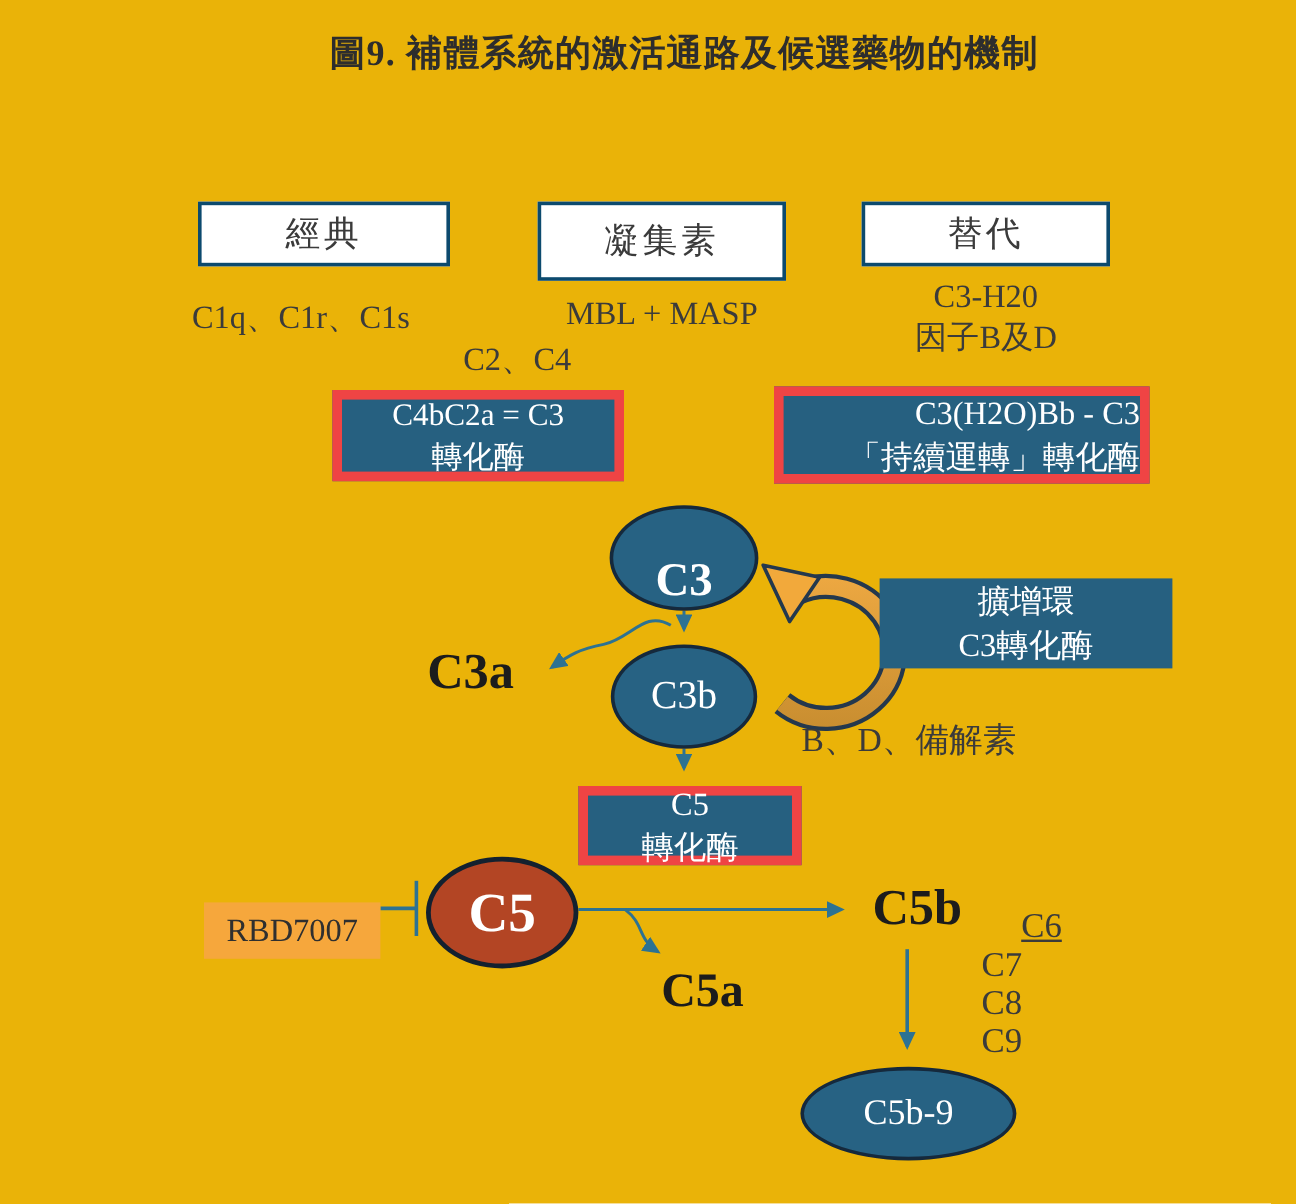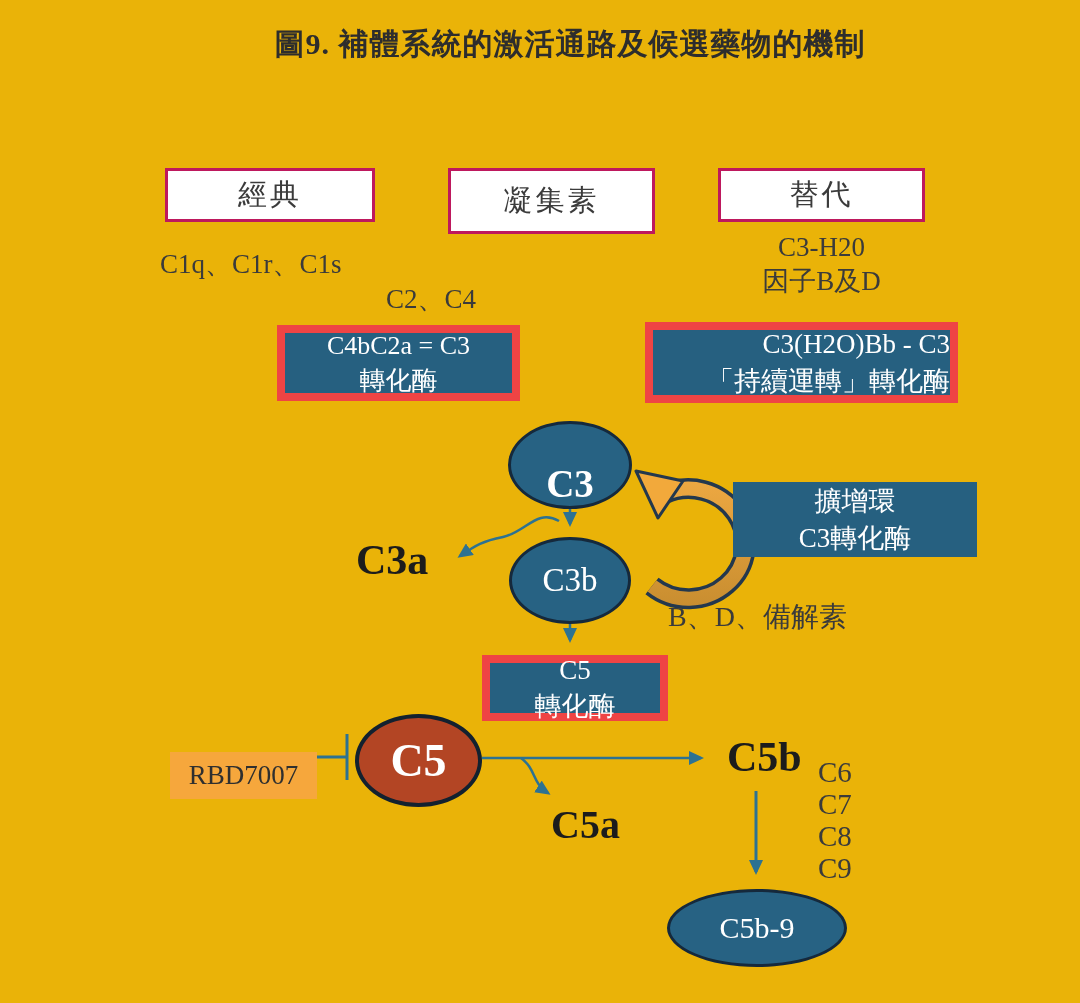--- a/index.html
+++ b/index.html
@@ -12,21 +12,21 @@
   }
   .abs{position:absolute;}
   .title{
     top:24px;left:60px;right:0;
     text-align:center;
     font-size:30px;font-weight:bold;color:#2d2d2d;
     letter-spacing:1px;
   }
   .pathway-box{
     background:#ffffff;
-    border:3px solid #be185d;
+    border:3px solid #0c4a6e;
     display:flex;align-items:center;justify-content:center;
     font-size:29px;color:#3b3b3b;letter-spacing:3px;
     box-sizing:border-box;
   }
   .component-text{
     font-size:27px;color:#3b3b3b;white-space:nowrap;
   }
   .center-col{display:flex;flex-direction:column;align-items:center;text-align:center;}
   .teal-box{
     background:#266080;color:#ffffff;
@@ -104,20 +104,21 @@
   </div>
   <div class="abs pathway-box" style="left:448px;top:168px;width:207px;height:66px;">
     <span>凝集素</span>
   </div>
   <div class="abs pathway-box" style="left:718px;top:168px;width:207px;height:54px;">
     <span>替代</span>
   </div>
 
   <div class="abs component-text" style="left:160px;top:246px;">C1q、C1r、C1s</div>
   <div class="abs component-text" style="left:338px;top:281px;margin-left:48px;">C2、C4</div>
+  <div class="abs component-text" style="left:448px;top:246px;width:207px;text-align:center;">MBL + MASP</div>
   <div class="abs center-col" style="left:718px;top:232px;width:207px;">
     <div class="component-text">C3-H20</div>
     <div class="component-text">因子B及D</div>
   </div>
 
   <div class="abs teal-box" style="left:277px;top:325px;width:243px;height:76px;">
     <div>C4bC2a = C3</div>
     <div>轉化酶</div>
   </div>
   <div class="abs teal-box" style="left:645px;top:322px;width:313px;height:81px;font-size:27px;align-items:flex-end;">
@@ -151,21 +152,21 @@
     <span>RBD7007</span>
   </div>
 
   <div class="abs node node-c5" style="left:355px;top:714px;width:127px;height:93px;">
     <span>C5</span>
   </div>
 
   <div class="abs bold-label" style="left:727px;top:736px;font-size:42px;">C5b</div>
   <div class="abs bold-label" style="left:551px;top:805px;font-size:40px;">C5a</div>
 
-  <div class="abs mac-item" style="left:818px;top:758px;">C6</div>
+  <div class="abs mac-item" style="left:851px;top:758px;text-decoration:underline;">C6</div>
   <div class="abs mac-item" style="left:818px;top:790px;">C7</div>
   <div class="abs mac-item" style="left:818px;top:822px;">C8</div>
   <div class="abs mac-item" style="left:818px;top:854px;">C9</div>
 
   <div class="abs node node-mac" style="left:667px;top:889px;width:180px;height:78px;">
     <span>C5b-9</span>
   </div>
 
 </div>
 

